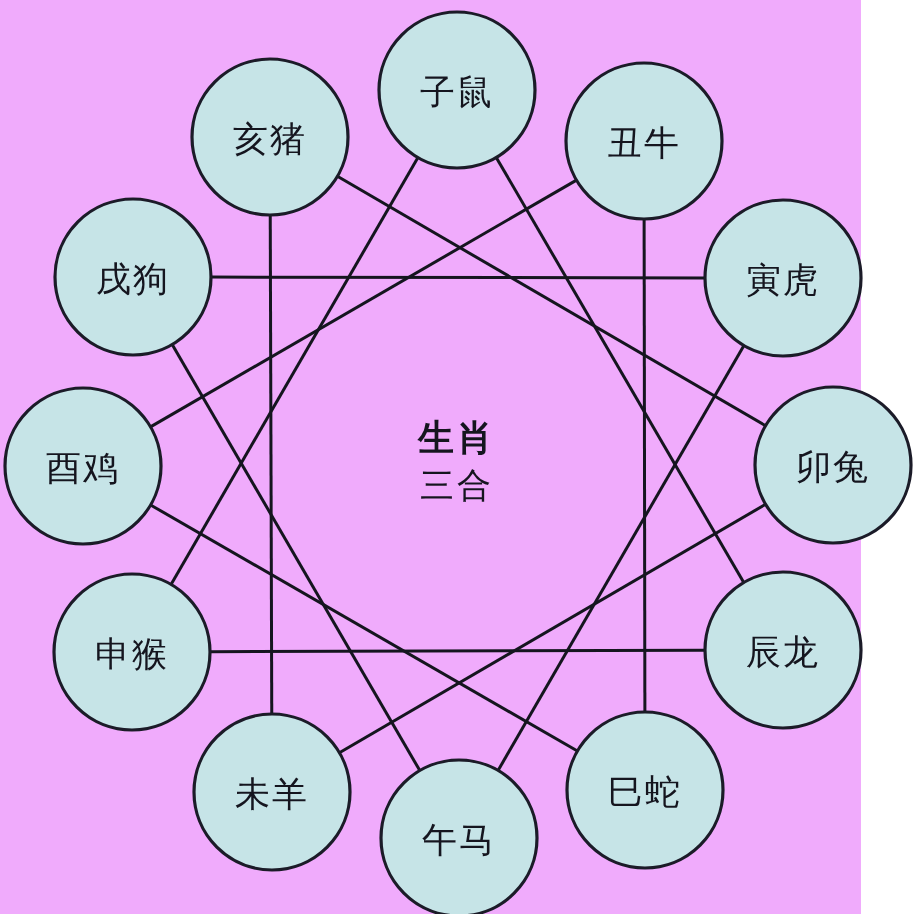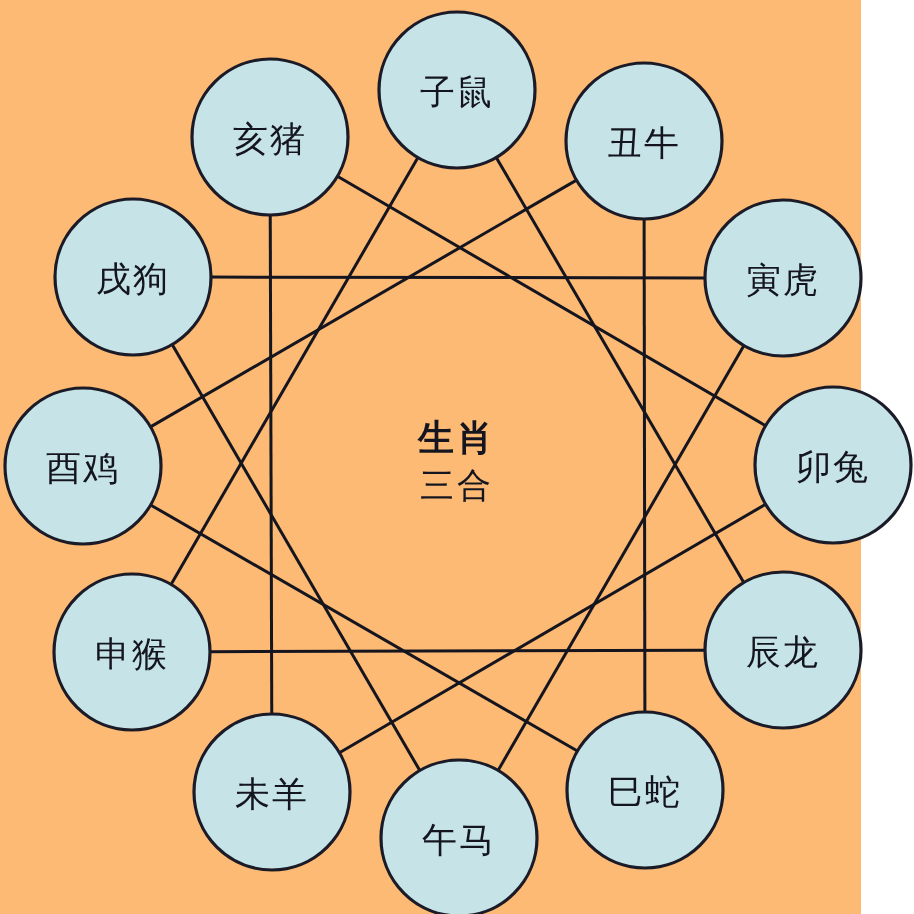--- a/index.html
+++ b/index.html
@@ -10,21 +10,21 @@
   body {
     width: 914px;
     height: 914px;
     font-family: "Liberation Sans", "DejaVu Sans", sans-serif;
     overflow: hidden;
   }
   #diagram-root {
     position: relative;
     width: 861px;
     height: 914px;
-    background: #fdba74;
+    background: #f0abfc;
   }
   #zodiac-svg {
     position: absolute;
     top: 0;
     left: 0;
     width: 914px;
     height: 914px;
   }
   .node-circle {
     fill: #c6e4e7;

